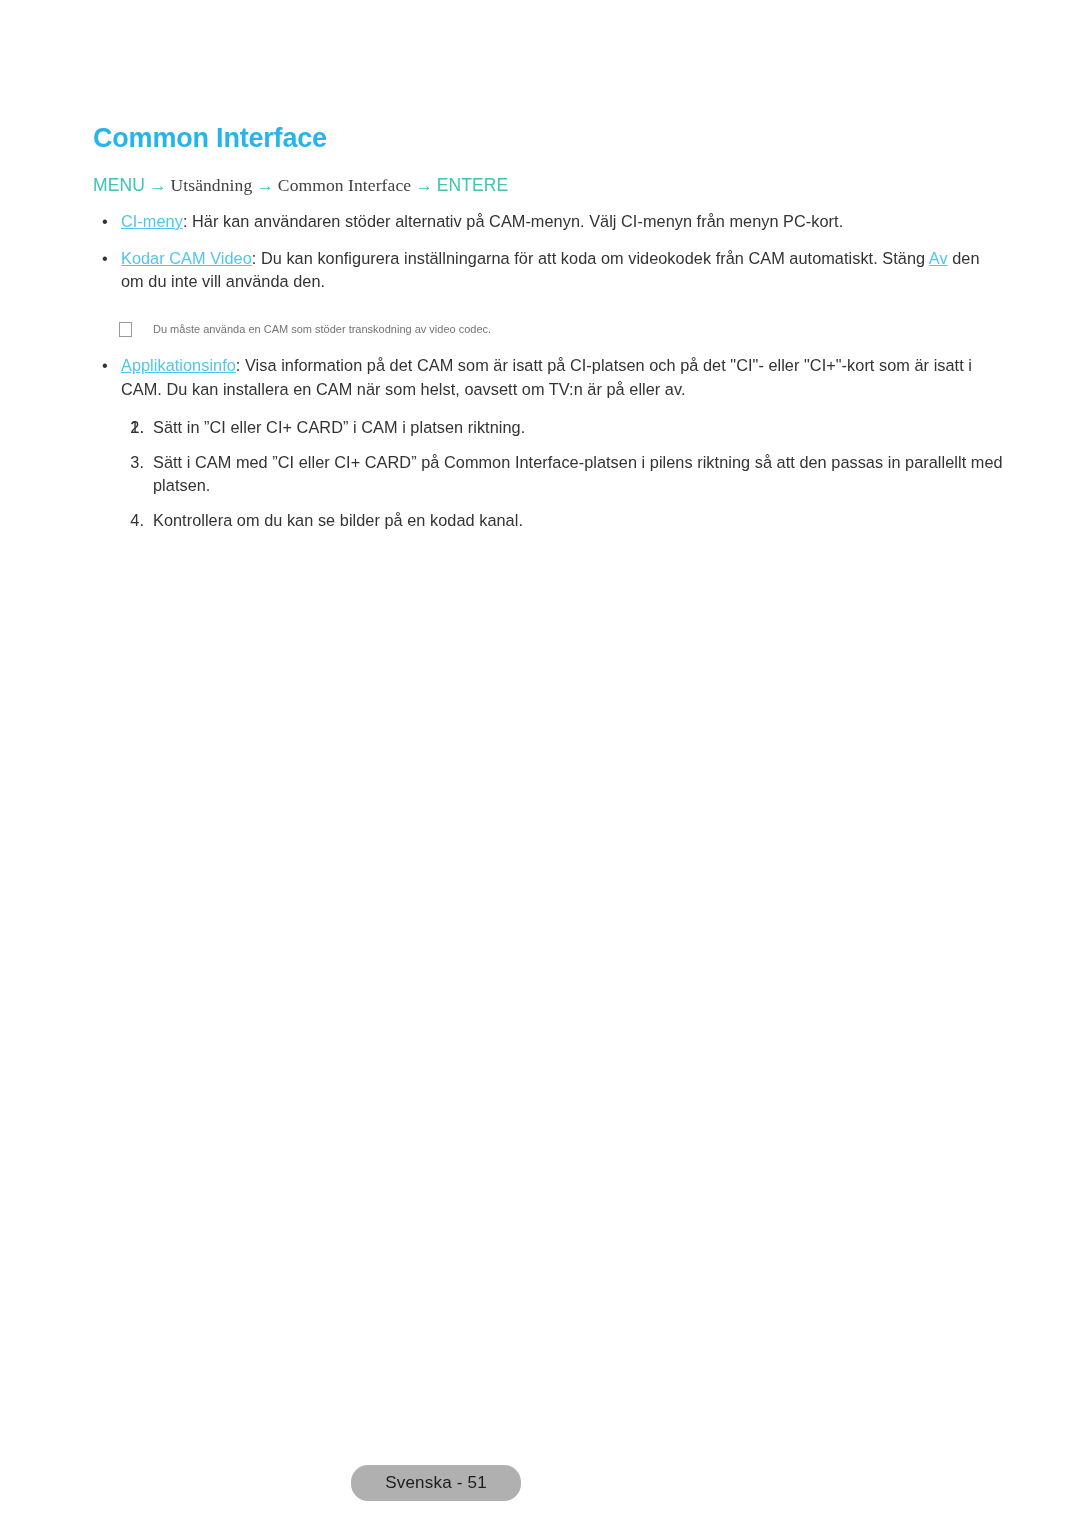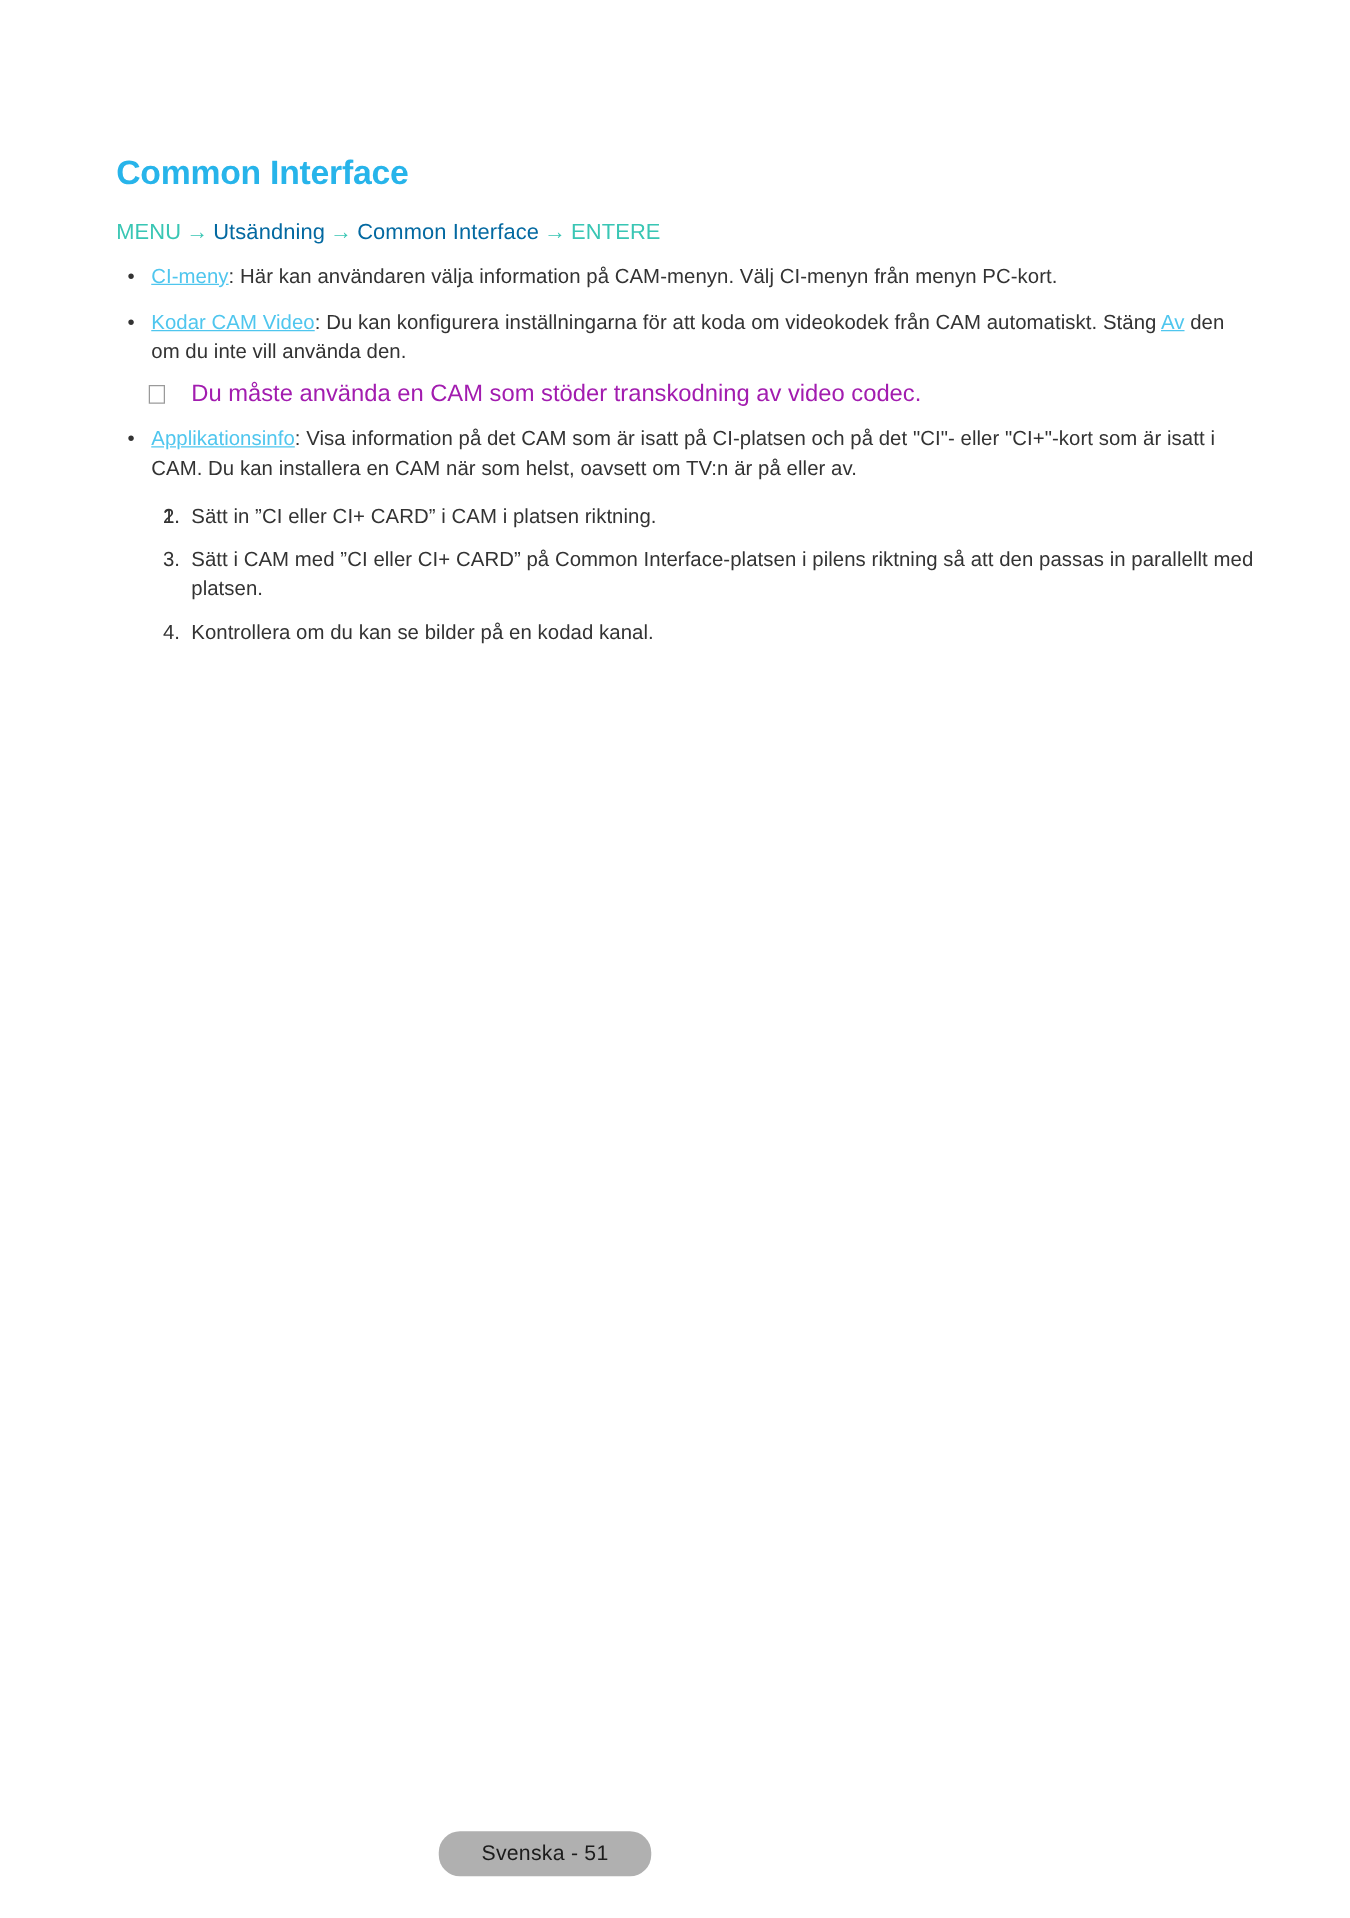--- a/index.html
+++ b/index.html
@@ -47,21 +47,22 @@
     font-size: 17.5px;
     line-height: 24px;
     white-space: nowrap;
     letter-spacing: 0.1px;
   }
   .crumb-key {
     color: #39c6b4;
     text-align: right;
   }
   .crumb-menu {
-    color: #0369a1;
+    color: #404040;
+    font-family: Liberation Serif, serif;
   }
   .crumb-arrow {
     color: #39c6b4;
     padding: 0 4px;
   }
 
   
   .bullet-block {
     margin-top: 13px;
     position: relative;
@@ -79,26 +80,26 @@
     line-height: 23.5px;
     color: #333333;
   }
   .term {
     color: #4fc6ee;
     text-decoration: underline;
   }
 
   
   .note-block {
-    margin-top: 10px;
+    margin-top: 24px;
     position: relative;
     padding-left: 60px;
-    font-size: 19px;
-    line-height: 23.5px;
-    color: #a21caf;
+    font-size: 11px;
+    line-height: 23.5px;
+    color: #737373;
   }
   .note-glyph {
     position: absolute;
     left: 26px;
     top: 4px;
     width: 13px;
     height: 15px;
     border: 1px solid #9a9a9a;
     box-sizing: border-box;
     background: #ffffff;
@@ -160,21 +161,21 @@
 
   <div class="content">
 
     <h1 class="page-title">Common Interface</h1>
 
     <div class="breadcrumb">
       <span class="crumb-key">MENU</span><span class="crumb-arrow">→</span><span class="crumb-menu">Utsändning</span><span class="crumb-arrow">→</span><span class="crumb-menu">Common Interface</span><span class="crumb-arrow">→</span><span class="crumb-key">ENTERE</span>
     </div>
 
     <div class="bullet-block">
-      <span class="dot">•</span><span class="term">CI-meny</span><span>: Här kan användaren välja information på CAM-menyn. Välj CI-menyn från menyn PC-kort.</span>
+      <span class="dot">•</span><span class="term">CI-meny</span><span>: Här kan användaren stöder alternativ på CAM-menyn. Välj CI-menyn från menyn PC-kort.</span>
     </div>
 
     <div class="bullet-block">
       <span class="dot">•</span><span class="term">Kodar CAM Video</span><span>: Du kan konfigurera inställningarna för att koda om videokodek från CAM automatiskt. Stäng </span><span class="term">Av</span><span> den om du inte vill använda den.</span>
     </div>
 
     <div class="note-block">
       <span class="note-glyph"></span><span>Du måste använda en CAM som stöder transkodning av video codec.</span>
     </div>
 

